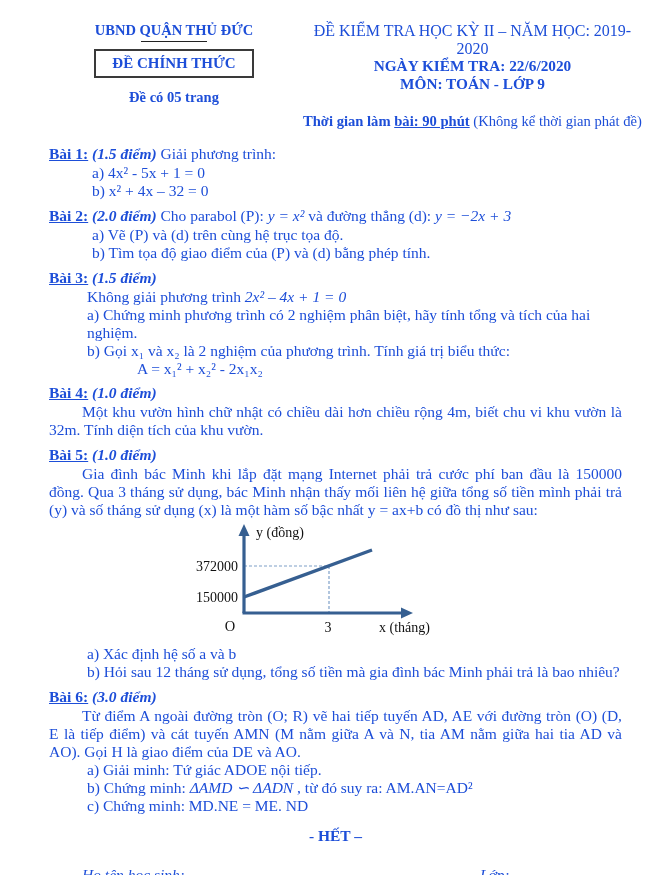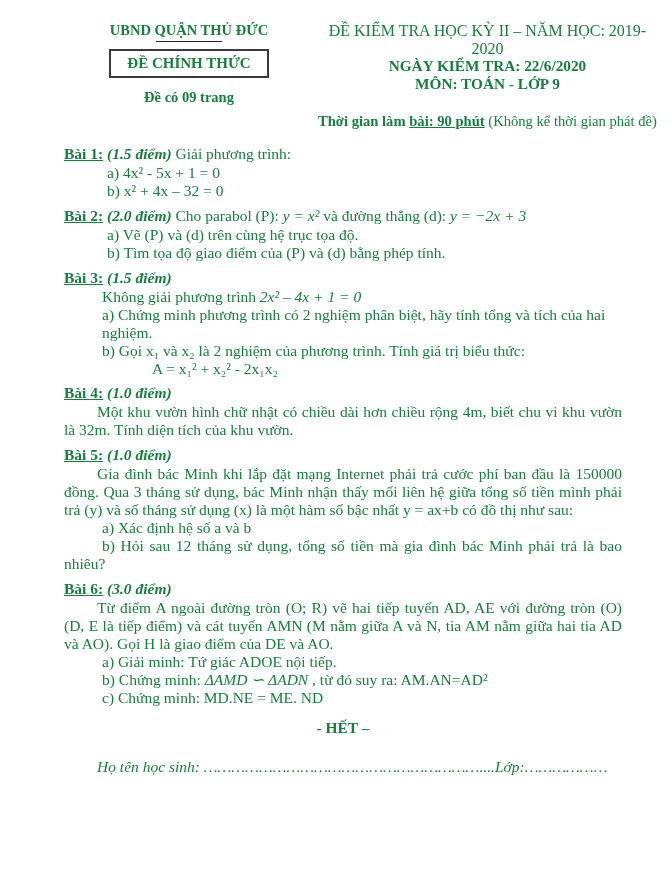--- a/index.html
+++ b/index.html
@@ -1,25 +1,25 @@
 <!DOCTYPE html>
 <html><head>
 <meta charset="utf-8">
 <style>
   html,body{margin:0;padding:0;background:#ffffff;}
   .page{
     position:relative;
     width:671px;height:875px;
     background:#fff;
-    color:#15803d;
+    color:#1d4ed8;
     font-family:"Liberation Serif", serif;
     font-size:15.5px;
     line-height:1.16;
     box-sizing:border-box;
-    padding:22px 49px 0 64px;
+    padding:22px 49px 0 49px;
     overflow:hidden;
   }
   .bold{font-weight:bold;}
   .bi{font-weight:bold;font-style:italic;}
   .btitle{font-weight:bold;text-decoration:underline;}
   .u{text-decoration:underline;}
   .math{font-style:italic;}
   
   .header{display:flex;align-items:flex-start;}
   .h-left{width:250px;text-align:center;font-size:14.5px;line-height:1.12;flex-shrink:0;}
@@ -55,21 +55,21 @@
 
 <div class="page">
 
   <div class="header">
     <div class="h-left">
       <div class="bold">UBND QUẬN THỦ ĐỨC</div>
       <div class="rule"></div>
       <div>
         <span class="officialbox">ĐỀ CHÍNH THỨC</span>
       </div>
-      <div class="pagecount">Đề có 09 trang</div>
+      <div class="pagecount">Đề có 05 trang</div>
     </div>
     <div class="h-right">
       <div class="l1">ĐỀ KIỂM TRA HỌC KỲ II – NĂM HỌC: 2019-2020</div>
       <div class="l2">NGÀY KIỂM TRA: 22/6/2020</div>
       <div class="l3">MÔN: TOÁN - LỚP 9</div>
       <div class="l4">
         <span class="bold">Thời gian làm </span><span class="bold u">bài: 90 phút</span><span> (Không kể thời gian phát đề)</span>
       </div>
     </div>
   </div>
@@ -119,20 +119,41 @@
       <div class="para">Một khu vườn hình chữ nhật có chiều dài hơn chiều rộng 4m, biết chu vi khu vườn là 32m. Tính diện tích của khu vườn.</div>
     </div>
 
     <div class="prob">
       <div class="phead">
         <span class="btitle">Bài 5:</span>
         <span class="bi">(1.0 điểm)</span>
       </div>
       <div class="para">Gia đình bác Minh khi lắp đặt mạng Internet phải trả cước phí ban đầu là 150000 đồng. Qua 3 tháng sử dụng, bác Minh nhận thấy mối liên hệ giữa tổng số tiền mình phải trả (y) và số tháng sử dụng (x) là một hàm số bậc nhất y = ax+b có đồ thị như sau:</div>
 
+      <div class="chartwrap">
+        <svg width="310" height="118" viewBox="0 0 310 118">
+
+          <line x1="62" y1="45" x2="147" y2="45" stroke="#7ea0c8" stroke-width="1.2" stroke-dasharray="3,2"></line>
+          <line x1="147" y1="45" x2="147" y2="92" stroke="#7ea0c8" stroke-width="1.2" stroke-dasharray="3,2"></line>
+
+          <line x1="62" y1="92" x2="62" y2="12" stroke="#365f91" stroke-width="3.2"></line>
+          <polygon points="62,3 56.5,15 67.5,15" fill="#365f91"></polygon>
+          <line x1="60.5" y1="92" x2="222" y2="92" stroke="#365f91" stroke-width="3.2"></line>
+          <polygon points="231,92 219,86.5 219,97.5" fill="#365f91"></polygon>
+
+          <line x1="62" y1="76" x2="190" y2="29" stroke="#365f91" stroke-width="3.4"></line>
+
+          <text x="74" y="16" font-size="14" font-family="Liberation Serif, serif" fill="#111">y (đồng)</text>
+          <text x="56" y="50" font-size="14" text-anchor="end" font-family="Liberation Serif, serif" fill="#111">372000</text>
+          <text x="56" y="81" font-size="14" text-anchor="end" font-family="Liberation Serif, serif" fill="#111">150000</text>
+          <text x="48" y="110" font-size="14.5" text-anchor="middle" font-family="Liberation Serif, serif" fill="#111">O</text>
+          <text x="146" y="111" font-size="14" text-anchor="middle" font-family="Liberation Serif, serif" fill="#111">3</text>
+          <text x="197" y="111" font-size="14" font-family="Liberation Serif, serif" fill="#111">x (tháng)</text>
+        </svg>
+      </div>
 
       <div class="line-indent">a) Xác định hệ số a và b</div>
       <div class="item-wrap">b) Hỏi sau 12 tháng sử dụng, tổng số tiền mà gia đình bác Minh phải trả là bao nhiêu?</div>
     </div>
 
     <div class="prob">
       <div class="phead">
         <span class="btitle">Bài 6:</span>
         <span class="bi">(3.0 điểm)</span>
       </div>

